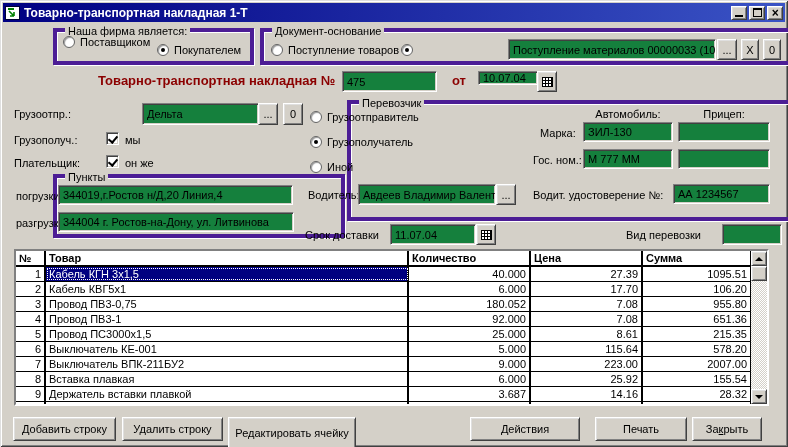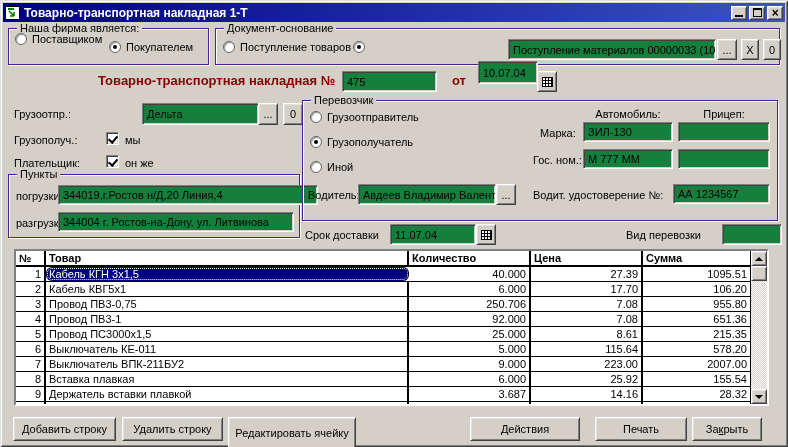--- a/index.html
+++ b/index.html
@@ -11,21 +11,21 @@
     background:linear-gradient(90deg,#000082,#3a53c5);display:flex;align-items:center;padding:0 2px;}
   .titlebar .title-text{color:#fff;font-weight:bold;font-size:12px;margin-left:4px;flex:1;white-space:nowrap;overflow:hidden;}
   .app-icon{width:15px;height:14px;background:#fff;border:1px solid #003;display:flex;align-items:center;justify-content:center;flex:none;}
   .app-icon svg{display:block;}
   .winbtns{display:flex;gap:2px;flex:none;}
   .winbtn{width:16px;height:14px;background:#d4d0c8;border:1px solid;border-color:#fff #404040 #404040 #fff;
     box-shadow:inset 1px 1px 0 #dfdfdf,inset -1px -1px 0 #808080;display:flex;align-items:center;justify-content:center;cursor:pointer;}
   .glyph-min{width:8px;height:2px;background:#000;margin-top:7px;}
   .glyph-max{width:9px;height:9px;border:1px solid #000;border-top:2px solid #000;}
   .glyph-close{font-size:12px;font-weight:bold;line-height:10px;}
-  .groupbox{position:absolute;border:1px solid #4c1d95;box-shadow:inset 1px 1px 0 #fff,1px 1px 0 #fff;}
+  .groupbox{position:absolute;border:4px solid #4c1d95;box-shadow:inset 1px 1px 0 #fff,1px 1px 0 #fff;margin-left:45px;}
   .grouplabel{position:absolute;top:-7px;left:8px;background:#d4d0c8;padding:0 3px;white-space:nowrap;}
   .lbl{position:absolute;white-space:nowrap;}
   .field{position:absolute;background:#15803d;border:1px solid;border-color:#808080 #fff #fff #808080;
     box-shadow:inset 1px 1px 0 #404040,inset -1px -1px 0 #d4d0c8;
     padding:0 4px;display:flex;align-items:center;white-space:nowrap;overflow:hidden;}
   .btn3d{position:absolute;background:#d4d0c8;border:1px solid;border-color:#fff #404040 #404040 #fff;
     box-shadow:inset 1px 1px 0 #dfdfdf,inset -1px -1px 0 #808080;
     display:flex;align-items:center;justify-content:center;cursor:pointer;white-space:nowrap;}
   .radio-row{position:absolute;display:flex;align-items:center;gap:5px;cursor:pointer;}
   .radio{width:12px;height:12px;border-radius:50%;background:#fff;border:1px solid #636363;
@@ -46,21 +46,21 @@
   .thead{display:flex;height:16px;border-bottom:2px solid #000;background:#fff;font-weight:bold;flex:none;}
   .trow{display:flex;height:15px;border-bottom:1px solid #000;background:#fff;flex:none;}
   .tfill{display:flex;flex:1;background:#fff;}
   .tcell{border-right:2px solid #000;padding:0 3px;display:flex;align-items:center;overflow:hidden;white-space:nowrap;}
   .tcell.c-num{width:30px;justify-content:flex-end;}
   .tcell.c-item{width:363px;}
   .tcell.c-qty{width:122px;justify-content:flex-end;}
   .tcell.c-price{width:112px;justify-content:flex-end;}
   .tcell.c-sum{flex:1;border-right:none;justify-content:flex-end;}
   .thead .tcell{justify-content:flex-start;}
-  .tcell.selected{background:#000080;color:#fff;outline:1px dotted #fff;outline-offset:-2px;border-radius:6px;}
+  .tcell.selected{background:#000080;color:#fff;outline:1px dotted #fff;outline-offset:-2px;}
   .vscroll{width:16px;flex:none;position:relative;
     background-image:linear-gradient(45deg,#d4d0c8 25%,transparent 25%,transparent 75%,#d4d0c8 75%),
       linear-gradient(45deg,#d4d0c8 25%,#fff 25%,#fff 75%,#d4d0c8 75%);
     background-size:2px 2px;background-position:0 0,1px 1px;}
   .sbtn{position:absolute;left:0;width:16px;height:15px;background:#d4d0c8;border:1px solid;border-color:#fff #404040 #404040 #fff;
     box-shadow:inset 1px 1px 0 #dfdfdf,inset -1px -1px 0 #808080;display:flex;align-items:center;justify-content:center;cursor:pointer;}
   .sbtn.up{top:0;} .sbtn.down{bottom:0;}
   .tri-up{width:0;height:0;border-left:4px solid transparent;border-right:4px solid transparent;border-bottom:4px solid #000;}
   .tri-down{width:0;height:0;border-left:4px solid transparent;border-right:4px solid transparent;border-top:4px solid #000;}
   .sthumb{position:absolute;left:0;top:15px;width:16px;height:15px;background:#d4d0c8;border:1px solid;
@@ -117,21 +117,21 @@
     </label>
   </div>
   <div class="field" style="left:508px;top:39px;width:208px;height:21px;">Поступление материалов 00000033 (10</div>
   <div class="btn3d" style="left:717px;top:39px;width:20px;height:21px;">...</div>
   <div class="btn3d" style="left:741px;top:39px;width:18px;height:21px;">X</div>
   <div class="btn3d" style="left:763px;top:39px;width:18px;height:21px;">0</div>
 
   <span class="red-heading" style="left: 98px; top: 73px; color: rgb(139, 0, 0);">Товарно-транспортная накладная №</span>
   <div class="field" style="left:342px;top:71px;width:95px;height:21px;">475</div>
   <span class="red-heading" style="left: 452px; top: 73px; color: rgb(139, 0, 0);">от</span>
-  <div class="field" style="left:478px;top:61px;width:60px;height:23px;">10.07.04</div>
+  <div class="field" style="left:478px;top:71px;width:60px;height:14px;">10.07.04</div>
   <div class="btn3d" style="left:537px;top:71px;width:20px;height:21px;">
       <span class="cal-icon"></span>
     </div>
 
   <span class="lbl" style="left:14px;top:108px;">Грузоотпр.:</span>
   <div class="field" style="left:142px;top:103px;width:117px;height:22px;">Дельта</div>
   <div class="btn3d" style="left:258px;top:103px;width:20px;height:22px;">...</div>
   <div class="btn3d" style="left:283px;top:103px;width:20px;height:22px;">0</div>
 
   <span class="lbl" style="left:14px;top:134px;">Грузополуч.:</span>
@@ -139,21 +139,21 @@
   <span class="lbl" style="left:125px;top:134px;">мы</span>
 
   <span class="lbl" style="left:14px;top:157px;">Плательщик:</span>
   <span class="checkbox on" style="left:106px;top:155px;"></span>
   <span class="lbl" style="left:125px;top:157px;">он же</span>
 
   <div class="groupbox" style="left:8px;top:174px;width:292px;height:64px;">
     <span class="grouplabel">Пункты</span>
   </div>
   <span class="lbl" style="left:16px;top:190px;">погрузки</span>
-  <div class="field" style="left:58px;top:185px;width:260px;height:20px;">344019,г.Ростов н/Д,20 Линия,4</div>
+  <div class="field" style="left:58px;top:185px;width:235px;height:20px;">344019,г.Ростов н/Д,20 Линия,4</div>
   <span class="lbl" style="left:16px;top:217px;">разгрузки</span>
   <div class="field" style="left:58px;top:212px;width:236px;height:20px;">344004 г. Ростов-на-Дону, ул. Литвинова</div>
 
   <div class="groupbox" style="left:302px;top:100px;width:476px;height:121px;">
     <span class="grouplabel">Перевозчик</span>
   </div>
   <label class="radio-row" style="left:310px;top:111px;">
     <span class="radio"></span>
     <span>Грузоотправитель</span>
   </label>
@@ -211,41 +211,41 @@
           <div class="trow">
             <div class="tcell c-num">2</div>
             <div class="tcell c-item">Кабель КВГ5х1</div>
             <div class="tcell c-qty">6.000</div>
             <div class="tcell c-price">17.70</div>
             <div class="tcell c-sum">106.20</div>
           </div>
           <div class="trow">
             <div class="tcell c-num">3</div>
             <div class="tcell c-item">Провод ПВ3-0,75</div>
-            <div class="tcell c-qty">250.706</div>
+            <div class="tcell c-qty">180.052</div>
             <div class="tcell c-price">7.08</div>
             <div class="tcell c-sum">955.80</div>
           </div>
           <div class="trow">
             <div class="tcell c-num">4</div>
             <div class="tcell c-item">Провод ПВ3-1</div>
             <div class="tcell c-qty">92.000</div>
             <div class="tcell c-price">7.08</div>
             <div class="tcell c-sum">651.36</div>
           </div>
           <div class="trow">
             <div class="tcell c-num">5</div>
             <div class="tcell c-item">Провод ПС3000х1,5</div>
             <div class="tcell c-qty">25.000</div>
             <div class="tcell c-price">8.61</div>
             <div class="tcell c-sum">215.35</div>
           </div>
           <div class="trow">
             <div class="tcell c-num">6</div>
-            <div class="tcell c-item">Выключатель КЕ-011</div>
+            <div class="tcell c-item">Выключатель КЕ-001</div>
             <div class="tcell c-qty">5.000</div>
             <div class="tcell c-price">115.64</div>
             <div class="tcell c-sum">578.20</div>
           </div>
           <div class="trow">
             <div class="tcell c-num">7</div>
             <div class="tcell c-item">Выключатель ВПК-211БУ2</div>
             <div class="tcell c-qty">9.000</div>
             <div class="tcell c-price">223.00</div>
             <div class="tcell c-sum">2007.00</div>

